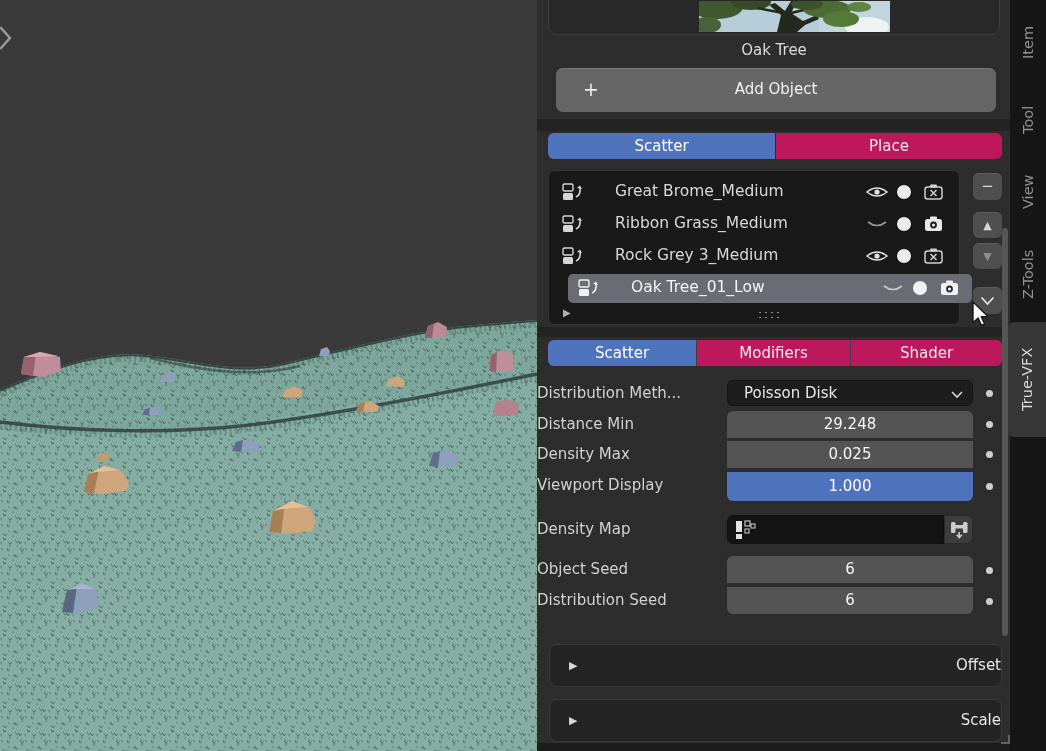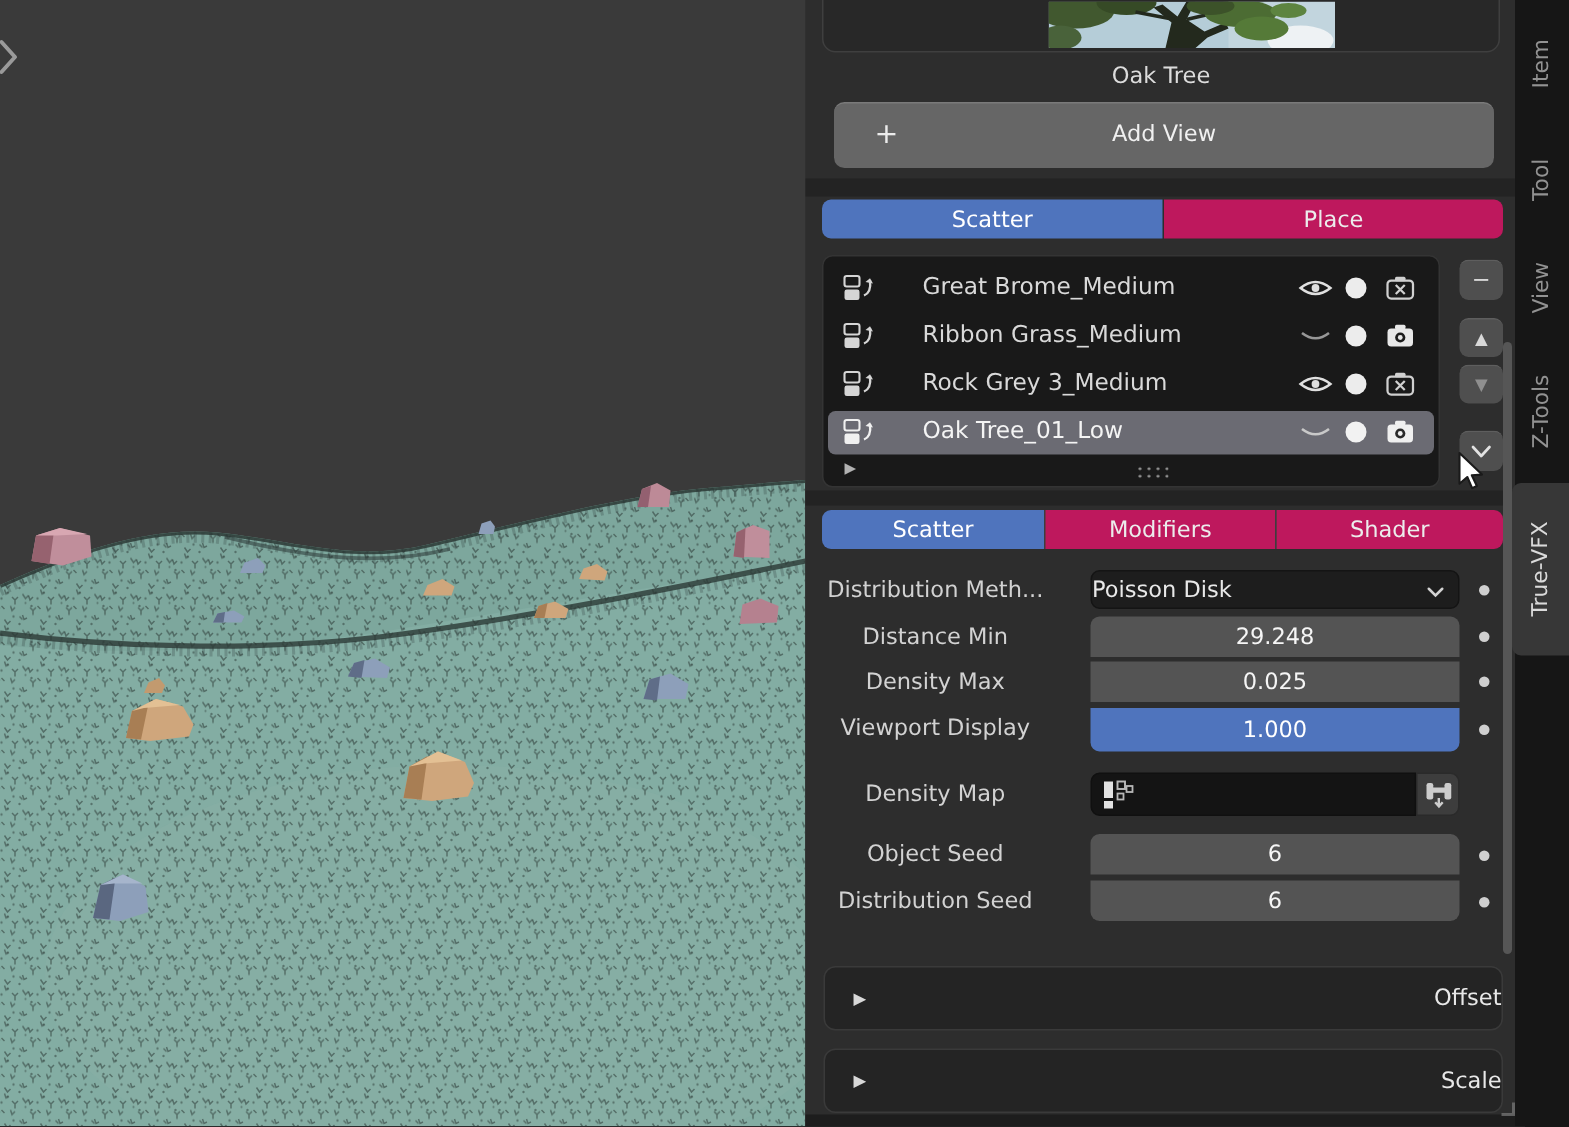--- a/index.html
+++ b/index.html
@@ -32,46 +32,46 @@
   .seg { position:absolute; height:26px; line-height:26px; text-align:center;
     font-size:15px; color:#ececec; background:#be185d; }
   .seg.active { background:#4f74bd; color:#ffffff; }
   .seg.first { border-radius:6px 0 0 6px; }
   .seg.last  { border-radius:0 6px 6px 0; }
   .seg.mid   { border-left:1px solid #3e3e3e; border-right:1px solid #3e3e3e; }
 
   .list-box { position:absolute; left:11px; top:170px; width:412px; height:155px;
     background:#191919; border:1px solid #343434; border-radius:7px; }
   .list-row { position:absolute; left:3px; width:404px; height:29px; border-radius:5px; }
-  .list-row.selected { background:#6b6b73; }
+  .list-row.selected { background:#6b6b73;margin-left:16px; }
   .row-name { position:absolute; left:63px; top:4px; font-size:15.5px; color:#d9d9d9; white-space:nowrap; }
   .list-row.selected .row-name { color:#f4f4f4; }
   .row-icon { position:absolute; left:9px; top:4px; }
   .ricon { position:absolute; top:4px; }
   .list-footer-tri { position:absolute; left:14px; top:136px; font-size:10px; color:#b2b2b2; }
   .grip { position:absolute; left:208px; top:139px; width:22px; height:9px;
     background-image:radial-gradient(#8f8f8f 1px, transparent 1.3px);
     background-size:6px 5px; }
 
   .side-btn { position:absolute; left:436px; width:29px; background:#4f4f4f;
     border-radius:6px; border-top:1px solid #5e5e5e; text-align:center; color:#d8d8d8; }
   .side-btn .g { display:block; font-size:11px; line-height:25px; }
   .scrollbar { position:absolute; left:465px; top:228px; width:6px; height:408px;
     background:#565656; border-radius:3px; }
 
-  .prop-label { position:absolute; left:0px; width:173px; text-align:center;
+  .prop-label { position:absolute; left:0px; width:173px; text-align:left;
     font-size:15px; color:#d2d2d2; line-height:27px; white-space:nowrap; }
   .prop-field { position:absolute; left:190px; width:246px; height:27px;
     background:#545454; text-align:center; font-size:15px; color:#f5f5f5; line-height:27px; }
   .r-top { border-radius:6px 6px 0 0; }
   .r-bot { border-radius:0 0 6px 6px; }
   .field-blue { background:#4f74bd; color:#ffffff; }
   .dropdown { position:absolute; left:190px; width:246px; height:26px; background:#1d1d1d;
     border-radius:6px; border:1px solid #141414; }
-  .dropdown .dd-text { position:absolute; left:0; top:3px; font-size:15px; color:#e8e8e8; }
+  .dropdown .dd-text { position:absolute; left:16px; top:3px; font-size:15px; color:#e8e8e8; }
   .dropdown .dd-chev { position:absolute; right:9px; top:10px; }
   .dmap-field { position:absolute; left:190px; top:515px; width:217px; height:29px;
     background:#141414; border-radius:6px 0 0 6px; border:1px solid #101010; }
   .dmap-btn { position:absolute; left:407px; top:515px; width:29px; height:29px;
     background:#3d3d3d; border-radius:0 6px 6px 0; border:1px solid #2a2a2a; }
   .anim-dot { position:absolute; left:449px; width:7px; height:7px; border-radius:50%;
     background:#cfcfcf; }
 
   .collapsed-panel { position:absolute; left:12px; width:453px; height:43px;
     background:#242424; border:1px solid #3a3a3a; border-radius:8px; }
@@ -190,21 +190,21 @@
           <ellipse cx="142" cy="18" rx="18" ry="8" fill="#557a38"></ellipse>
           <ellipse cx="108" cy="3" rx="16" ry="6" fill="#3c5229"></ellipse>
           <ellipse cx="160" cy="6" rx="12" ry="5" fill="#5d8440"></ellipse>
         </svg>
       </div>
     </div>
     <div class="preview-label">Oak Tree</div>
 
     <div class="add-btn">
       <span class="plus">+</span>
-      <span class="lbl">Add View</span>
+      <span class="lbl">Add Object</span>
     </div>
 
     <div class="seg active first" style="left:11px;top:133px;width:227px">
       <span>Scatter</span>
     </div>
     <div class="seg last" style="left:239px;top:133px;width:226px">
       <span>Place</span>
     </div>
 
     <div class="list-box">

